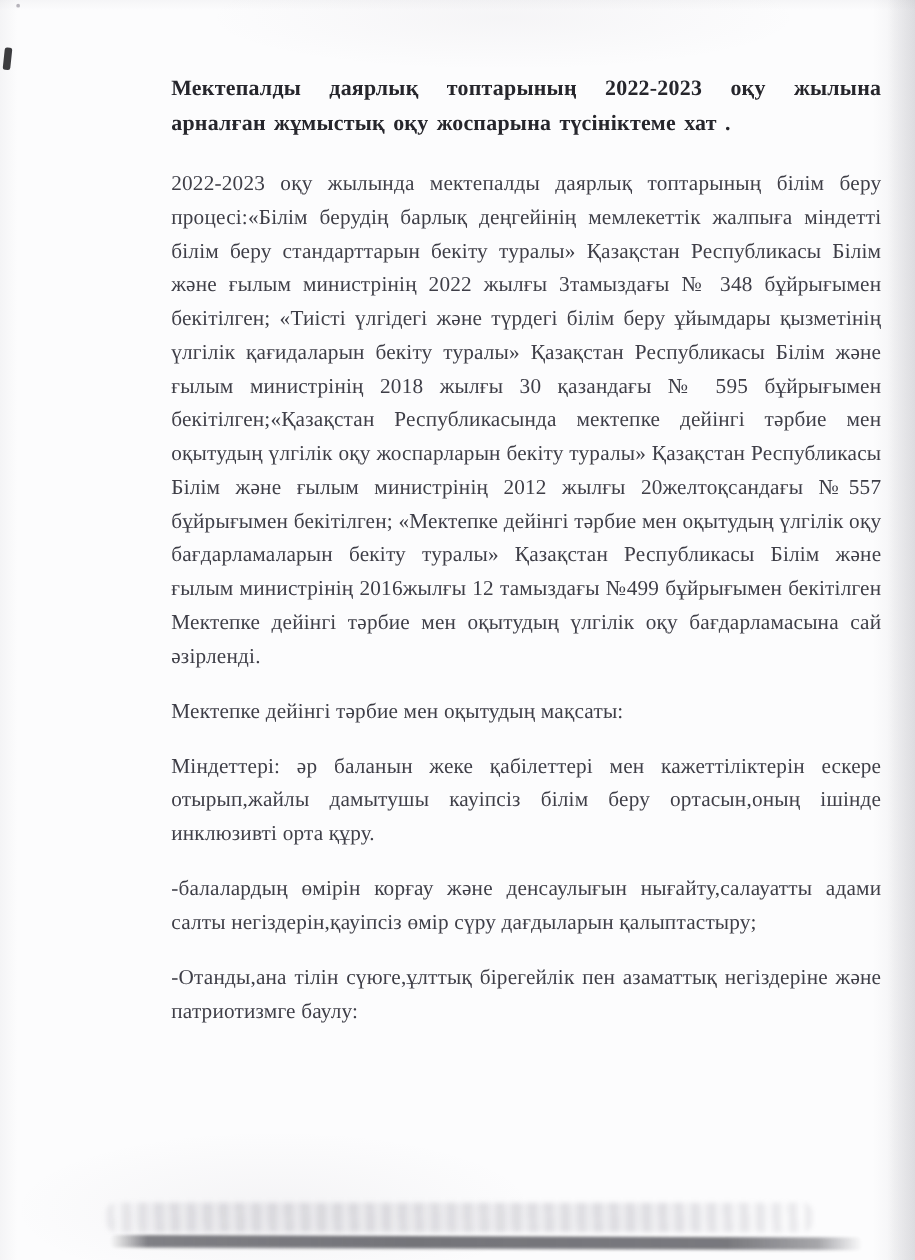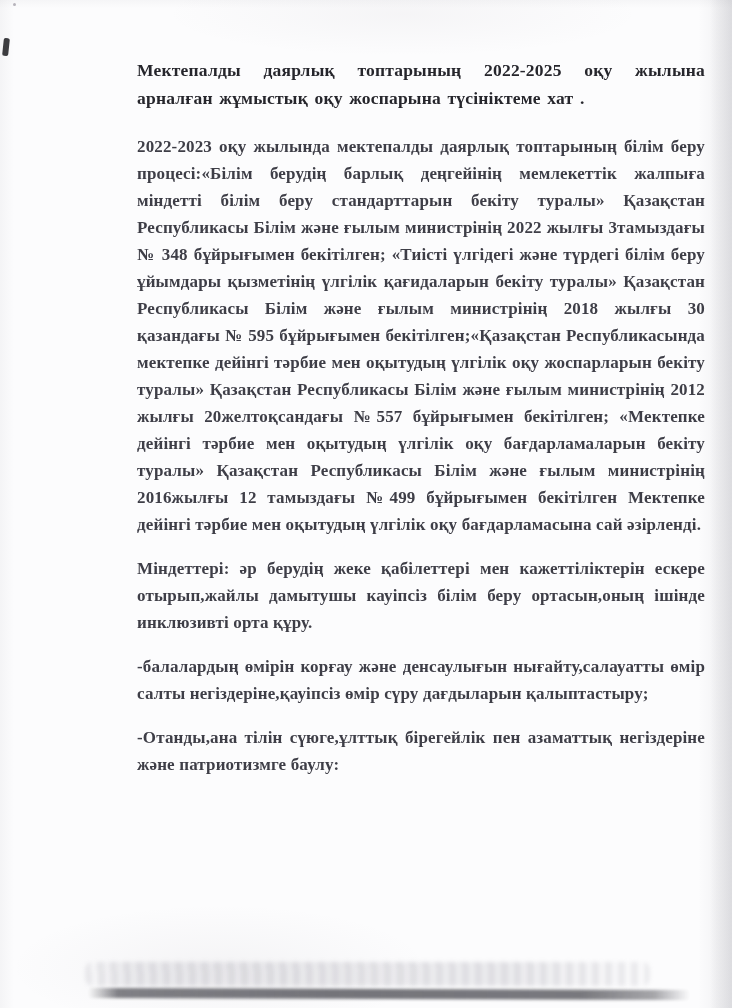--- a/index.html
+++ b/index.html
@@ -39,21 +39,21 @@
   .doc-title {
     font-size: 17.5px;
     font-weight: bold;
     color: #26262c;
     line-height: 28px;
     margin: 0 0 21px 0;
     word-spacing: 2px;
     text-align: justify;
     letter-spacing: 0.2px;
   }
-  .para { margin: 0 0 17px 0; font-weight: bold; }
+  .para { margin: 0 0 17px 0; }
   .para.wide { line-height: 36px; }
 
   
   .mark-top-left {
     position: absolute;
     left: 3px; top: 38px;
     width: 6px; height: 18px;
     background: #1b1b1f;
     border-radius: 2px;
     transform: rotate(6deg);
@@ -99,29 +99,30 @@
     width: 22px; height: 100%;
     background: linear-gradient(270deg, rgba(112,112,124,0.14), rgba(112,112,124,0.05) 70%, rgba(0,0,0,0));
   }
 </style>
 </head>
 <body>
 
 <div class="page">
 
   <div class="content">
-    <h1 class="doc-title">Мектепалды даярлық топтарының 2022-2025 оқу жылына арналған жұмыстық оқу жоспарына түсініктеме хат .</h1>
+    <h1 class="doc-title">Мектепалды даярлық топтарының 2022-2023 оқу жылына арналған жұмыстық оқу жоспарына түсініктеме хат .</h1>
 
     <p class="para">2022-2023 оқу жылында  мектепалды даярлық топтарының білім беру процесі:«Білім берудің барлық деңгейінің мемлекеттік жалпыға міндетті білім беру стандарттарын бекіту туралы» Қазақстан Республикасы Білім және ғылым министрінің 2022 жылғы 3тамыздағы № 348 бұйрығымен бекітілген; «Тиісті үлгідегі және түрдегі білім беру ұйымдары қызметінің үлгілік қағидаларын бекіту туралы» Қазақстан Республикасы Білім және ғылым министрінің 2018 жылғы 30 қазандағы № 595 бұйрығымен бекітілген;«Қазақстан Республикасында мектепке дейінгі тәрбие мен оқытудың үлгілік оқу жоспарларын бекіту туралы» Қазақстан Республикасы Білім және ғылым министрінің 2012 жылғы 20желтоқсандағы №557 бұйрығымен бекітілген; «Мектепке дейінгі тәрбие мен оқытудың үлгілік оқу бағдарламаларын бекіту туралы» Қазақстан Республикасы Білім және ғылым министрінің 2016жылғы 12 тамыздағы №499 бұйрығымен бекітілген Мектепке дейінгі тәрбие мен оқытудың үлгілік оқу бағдарламасына сай әзірленді.</p>
 
+    <p class="para">Мектепке дейінгі тәрбие мен оқытудың мақсаты:</p>
 
 
-    <p class="para">Міндеттері: әр берудің жеке қабілеттері мен кажеттіліктерін ескере отырып,жайлы дамытушы кауіпсіз білім беру ортасын,оның ішінде инклюзивті орта құру.</p>
+    <p class="para">Міндеттері: әр баланын жеке қабілеттері мен кажеттіліктерін ескере отырып,жайлы дамытушы кауіпсіз білім беру ортасын,оның ішінде инклюзивті орта құру.</p>
 
-    <p class="para">-балалардың өмірін корғау және денсаулығын нығайту,салауатты өмір салты негіздеріне,қауіпсіз өмір сүру дағдыларын қалыптастыру;</p>
+    <p class="para">-балалардың өмірін корғау және денсаулығын нығайту,салауатты адами салты негіздерін,қауіпсіз өмір сүру дағдыларын қалыптастыру;</p>
 
 
     <p class="para">-Отанды,ана тілін сүюге,ұлттық бірегейлік пен азаматтық негіздеріне және патриотизмге баулу:</p>
 
   </div>
 
   <div class="mark-top-left"></div>
   <div class="speck-top-left"></div>
   <div class="smudge-soft"></div>
   <div class="smudge-dark"></div>

